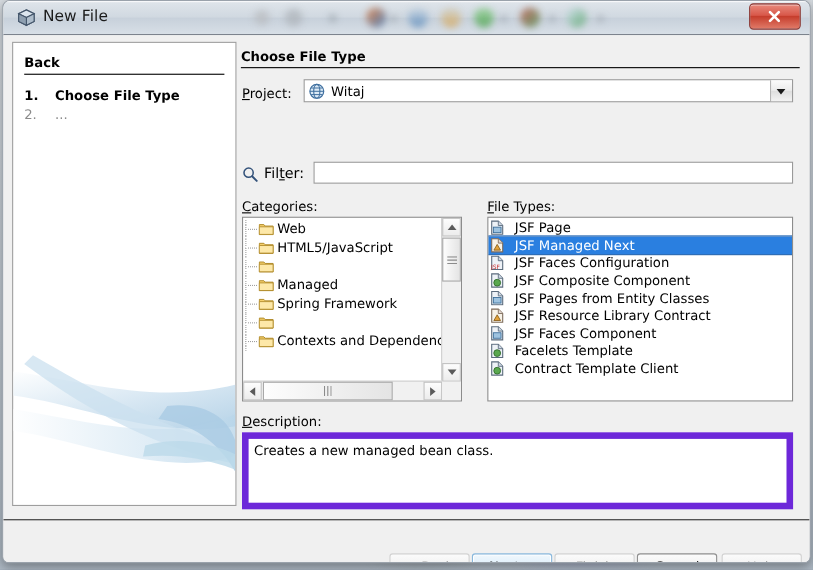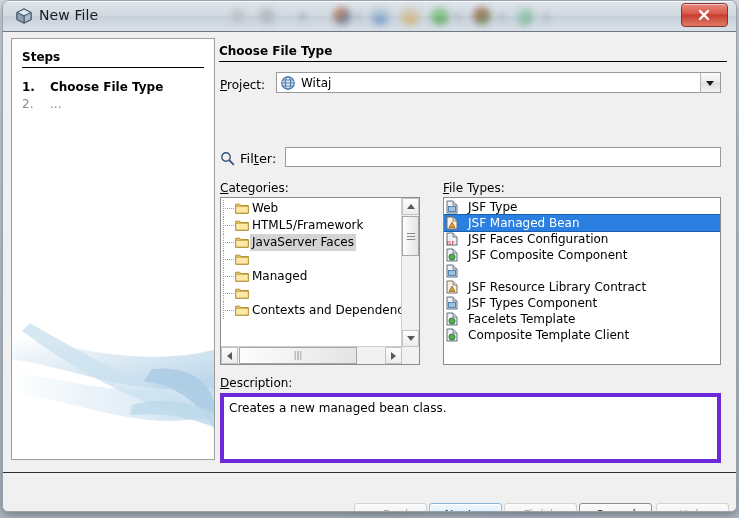--- a/index.html
+++ b/index.html
@@ -276,21 +276,21 @@
     color: #fff;
     outline: 1px solid #1a5fae;
   }
 
   
   #desc-label { position: absolute; left: 1px; top: 338px; font-size: 12px; }
   #desc-box {
     position: absolute; left: 1px; top: 355px;
     width: 501px; height: 70px;
     background: #fff;
-    border: 4px solid #6d28d9;
+    border: 6px solid #6d28d9;
     box-sizing: border-box;
     padding: 4px 5px;
     font-size: 12px;
   }
 
   
   #separator {
     position: absolute; left: 0; top: 440px;
     width: 733px; height: 0;
     border-top: 1px solid #2e2e2e;
@@ -358,21 +358,21 @@
     <div id="close-btn">
       <svg width="14" height="14" viewBox="0 0 14 14">
         <path d="M3 3 L11 11 M11 3 L3 11" stroke="#ffffff" stroke-width="2.4" stroke-linecap="round"></path>
       </svg>
     </div>
   </div>
 
   <div id="dialog-body">
 
     <div id="steps-panel">
-      <div id="steps-title">Steps</div>
+      <div id="steps-title">Back</div>
 
       <div class="step-row" id="step-1">
         <span class="step-num">1.</span>
         <span class="step-lbl">Choose File Type</span>
       </div>
       <div class="step-row" id="step-2">
         <span class="step-num">2.</span>
         <span class="step-lbl">...</span>
       </div>
 
@@ -436,47 +436,47 @@
                 </svg></span>
             <span class="txt">Web</span>
           </div>
           <div class="cat-row">
             <span class="tree-vert"></span>
               <span class="tree-dots"></span>
             <span class="folder"><svg width="14" height="12" viewBox="0 0 14 12">
                   <path d="M.7 2.2h4.2l1.2 1.3h7.2v7.8H.7z" fill="#f5cf6b" stroke="#b08b2a" stroke-width=".9"></path>
                   <path d="M.7 4.2h12.6v6.9H.7z" fill="#fde8a8" stroke="#b08b2a" stroke-width=".8"></path>
                 </svg></span>
-            <span class="txt">HTML5/Framework</span>
-          </div>
-          <div class="cat-row sel">
-            <span class="tree-vert"></span>
-              <span class="tree-dots"></span>
-            <span class="folder"><svg width="14" height="12" viewBox="0 0 14 12">
-                  <path d="M.7 2.2h4.2l1.2 1.3h7.2v7.8H.7z" fill="#f5cf6b" stroke="#b08b2a" stroke-width=".9"></path>
-                  <path d="M.7 4.2h12.6v6.9H.7z" fill="#fde8a8" stroke="#b08b2a" stroke-width=".8"></path>
-                </svg></span>
-            <span class="txt">JavaServer Faces</span>
+            <span class="txt">HTML5/JavaScript</span>
           </div>
           <div class="cat-row">
             <span class="tree-vert"></span>
               <span class="tree-dots"></span>
             <span class="folder"><svg width="14" height="12" viewBox="0 0 14 12">
                   <path d="M.7 2.2h4.2l1.2 1.3h7.2v7.8H.7z" fill="#f5cf6b" stroke="#b08b2a" stroke-width=".9"></path>
                   <path d="M.7 4.2h12.6v6.9H.7z" fill="#fde8a8" stroke="#b08b2a" stroke-width=".8"></path>
                 </svg></span>
           </div>
           <div class="cat-row">
             <span class="tree-vert"></span>
               <span class="tree-dots"></span>
             <span class="folder"><svg width="14" height="12" viewBox="0 0 14 12">
                   <path d="M.7 2.2h4.2l1.2 1.3h7.2v7.8H.7z" fill="#f5cf6b" stroke="#b08b2a" stroke-width=".9"></path>
                   <path d="M.7 4.2h12.6v6.9H.7z" fill="#fde8a8" stroke="#b08b2a" stroke-width=".8"></path>
                 </svg></span>
             <span class="txt">Managed</span>
+          </div>
+          <div class="cat-row">
+            <span class="tree-vert"></span>
+              <span class="tree-dots"></span>
+            <span class="folder"><svg width="14" height="12" viewBox="0 0 14 12">
+                  <path d="M.7 2.2h4.2l1.2 1.3h7.2v7.8H.7z" fill="#f5cf6b" stroke="#b08b2a" stroke-width=".9"></path>
+                  <path d="M.7 4.2h12.6v6.9H.7z" fill="#fde8a8" stroke="#b08b2a" stroke-width=".8"></path>
+                </svg></span>
+            <span class="txt">Spring Framework</span>
           </div>
           <div class="cat-row">
             <span class="tree-vert"></span>
               <span class="tree-dots"></span>
             <span class="folder"><svg width="14" height="12" viewBox="0 0 14 12">
                   <path d="M.7 2.2h4.2l1.2 1.3h7.2v7.8H.7z" fill="#f5cf6b" stroke="#b08b2a" stroke-width=".9"></path>
                   <path d="M.7 4.2h12.6v6.9H.7z" fill="#fde8a8" stroke="#b08b2a" stroke-width=".8"></path>
                 </svg></span>
           </div>
           <div class="cat-row">
@@ -525,29 +525,29 @@
       </div>
 
       <span id="ft-label"><span class="u">F</span>ile Types:</span>
       <div id="ft-box">
         <div class="ft-row">
           <span class="ficon"><svg width="14" height="14" viewBox="0 0 14 14">
                 <path d="M2 1h6l4 4v8H2z" fill="#eef2f7" stroke="#5b6b7d" stroke-width="1"></path>
                 <path d="M8 1v4h4" fill="#cfd9e4" stroke="#5b6b7d" stroke-width=".8"></path>
                 <rect x="3.5" y="6.5" width="7" height="5" fill="#9ec3e0" stroke="#3a6d99" stroke-width=".8"></rect>
               </svg></span>
-          <span class="ftxt">JSF Type</span>
+          <span class="ftxt">JSF Page</span>
         </div>
         <div class="ft-row sel">
           <span class="ficon"><svg width="14" height="14" viewBox="0 0 14 14">
                 <path d="M2 1h6l4 4v8H2z" fill="#f7f2e8" stroke="#7d6b5b" stroke-width="1"></path>
                 <path d="M8 1v4h4" fill="#e4d9cf" stroke="#7d6b5b" stroke-width=".8"></path>
                 <path d="M7 6.2l3 5.2H4z" fill="#e3a23a" stroke="#8a5f18" stroke-width=".8"></path>
               </svg></span>
-          <span class="ftxt">JSF Managed Bean</span>
+          <span class="ftxt">JSF Managed Next</span>
         </div>
         <div class="ft-row">
           <span class="ficon"><svg width="14" height="14" viewBox="0 0 14 14">
                 <path d="M2 1h6l4 4v8H2z" fill="#eef2f7" stroke="#5b6b7d" stroke-width="1"></path>
                 <path d="M8 1v4h4" fill="#cfd9e4" stroke="#5b6b7d" stroke-width=".8"></path>
                 <text x="1.4" y="12.6" font-size="5.4" fill="#cc2b2b" font-family="DejaVu Sans">JSF</text>
               </svg></span>
           <span class="ftxt">JSF Faces Configuration</span>
         </div>
         <div class="ft-row">
@@ -557,52 +557,53 @@
                 <circle cx="7" cy="9" r="3.1" fill="#5aa84f" stroke="#2f6b2a" stroke-width=".8"></circle>
               </svg></span>
           <span class="ftxt">JSF Composite Component</span>
         </div>
         <div class="ft-row">
           <span class="ficon"><svg width="14" height="14" viewBox="0 0 14 14">
                 <path d="M2 1h6l4 4v8H2z" fill="#eef2f7" stroke="#5b6b7d" stroke-width="1"></path>
                 <path d="M8 1v4h4" fill="#cfd9e4" stroke="#5b6b7d" stroke-width=".8"></path>
                 <rect x="3.5" y="6.5" width="7" height="5" fill="#9ec3e0" stroke="#3a6d99" stroke-width=".8"></rect>
               </svg></span>
+          <span class="ftxt">JSF Pages from Entity Classes</span>
         </div>
         <div class="ft-row">
           <span class="ficon"><svg width="14" height="14" viewBox="0 0 14 14">
                 <path d="M2 1h6l4 4v8H2z" fill="#f7f2e8" stroke="#7d6b5b" stroke-width="1"></path>
                 <path d="M8 1v4h4" fill="#e4d9cf" stroke="#7d6b5b" stroke-width=".8"></path>
                 <path d="M7 6.2l3 5.2H4z" fill="#e3a23a" stroke="#8a5f18" stroke-width=".8"></path>
               </svg></span>
           <span class="ftxt">JSF Resource Library Contract</span>
         </div>
         <div class="ft-row">
           <span class="ficon"><svg width="14" height="14" viewBox="0 0 14 14">
                 <path d="M2 1h6l4 4v8H2z" fill="#eef2f7" stroke="#5b6b7d" stroke-width="1"></path>
                 <path d="M8 1v4h4" fill="#cfd9e4" stroke="#5b6b7d" stroke-width=".8"></path>
                 <rect x="3.5" y="6.5" width="7" height="5" fill="#9ec3e0" stroke="#3a6d99" stroke-width=".8"></rect>
               </svg></span>
-          <span class="ftxt">JSF Types Component</span>
+          <span class="ftxt">JSF Faces Component</span>
         </div>
         <div class="ft-row">
           <span class="ficon"><svg width="14" height="14" viewBox="0 0 14 14">
                 <path d="M2 1h6l4 4v8H2z" fill="#eef2f7" stroke="#5b6b7d" stroke-width="1"></path>
                 <path d="M8 1v4h4" fill="#cfd9e4" stroke="#5b6b7d" stroke-width=".8"></path>
                 <circle cx="7" cy="9" r="3.1" fill="#5aa84f" stroke="#2f6b2a" stroke-width=".8"></circle>
               </svg></span>
           <span class="ftxt">Facelets Template</span>
         </div>
         <div class="ft-row">
           <span class="ficon"><svg width="14" height="14" viewBox="0 0 14 14">
                 <path d="M2 1h6l4 4v8H2z" fill="#eef2f7" stroke="#5b6b7d" stroke-width="1"></path>
                 <path d="M8 1v4h4" fill="#cfd9e4" stroke="#5b6b7d" stroke-width=".8"></path>
                 <circle cx="7" cy="9" r="3.1" fill="#5aa84f" stroke="#2f6b2a" stroke-width=".8"></circle>
               </svg></span>
-          <span class="ftxt">Composite Template Client</span>
+          <span class="ftxt">Contract Template Client</span>
         </div>
       </div>
 
       <span id="desc-label"><span class="u">D</span>escription:</span>
       <div id="desc-box">
         <span>Creates a new managed bean class.</span>
       </div>
     </div>
 
     <div id="separator"></div>

